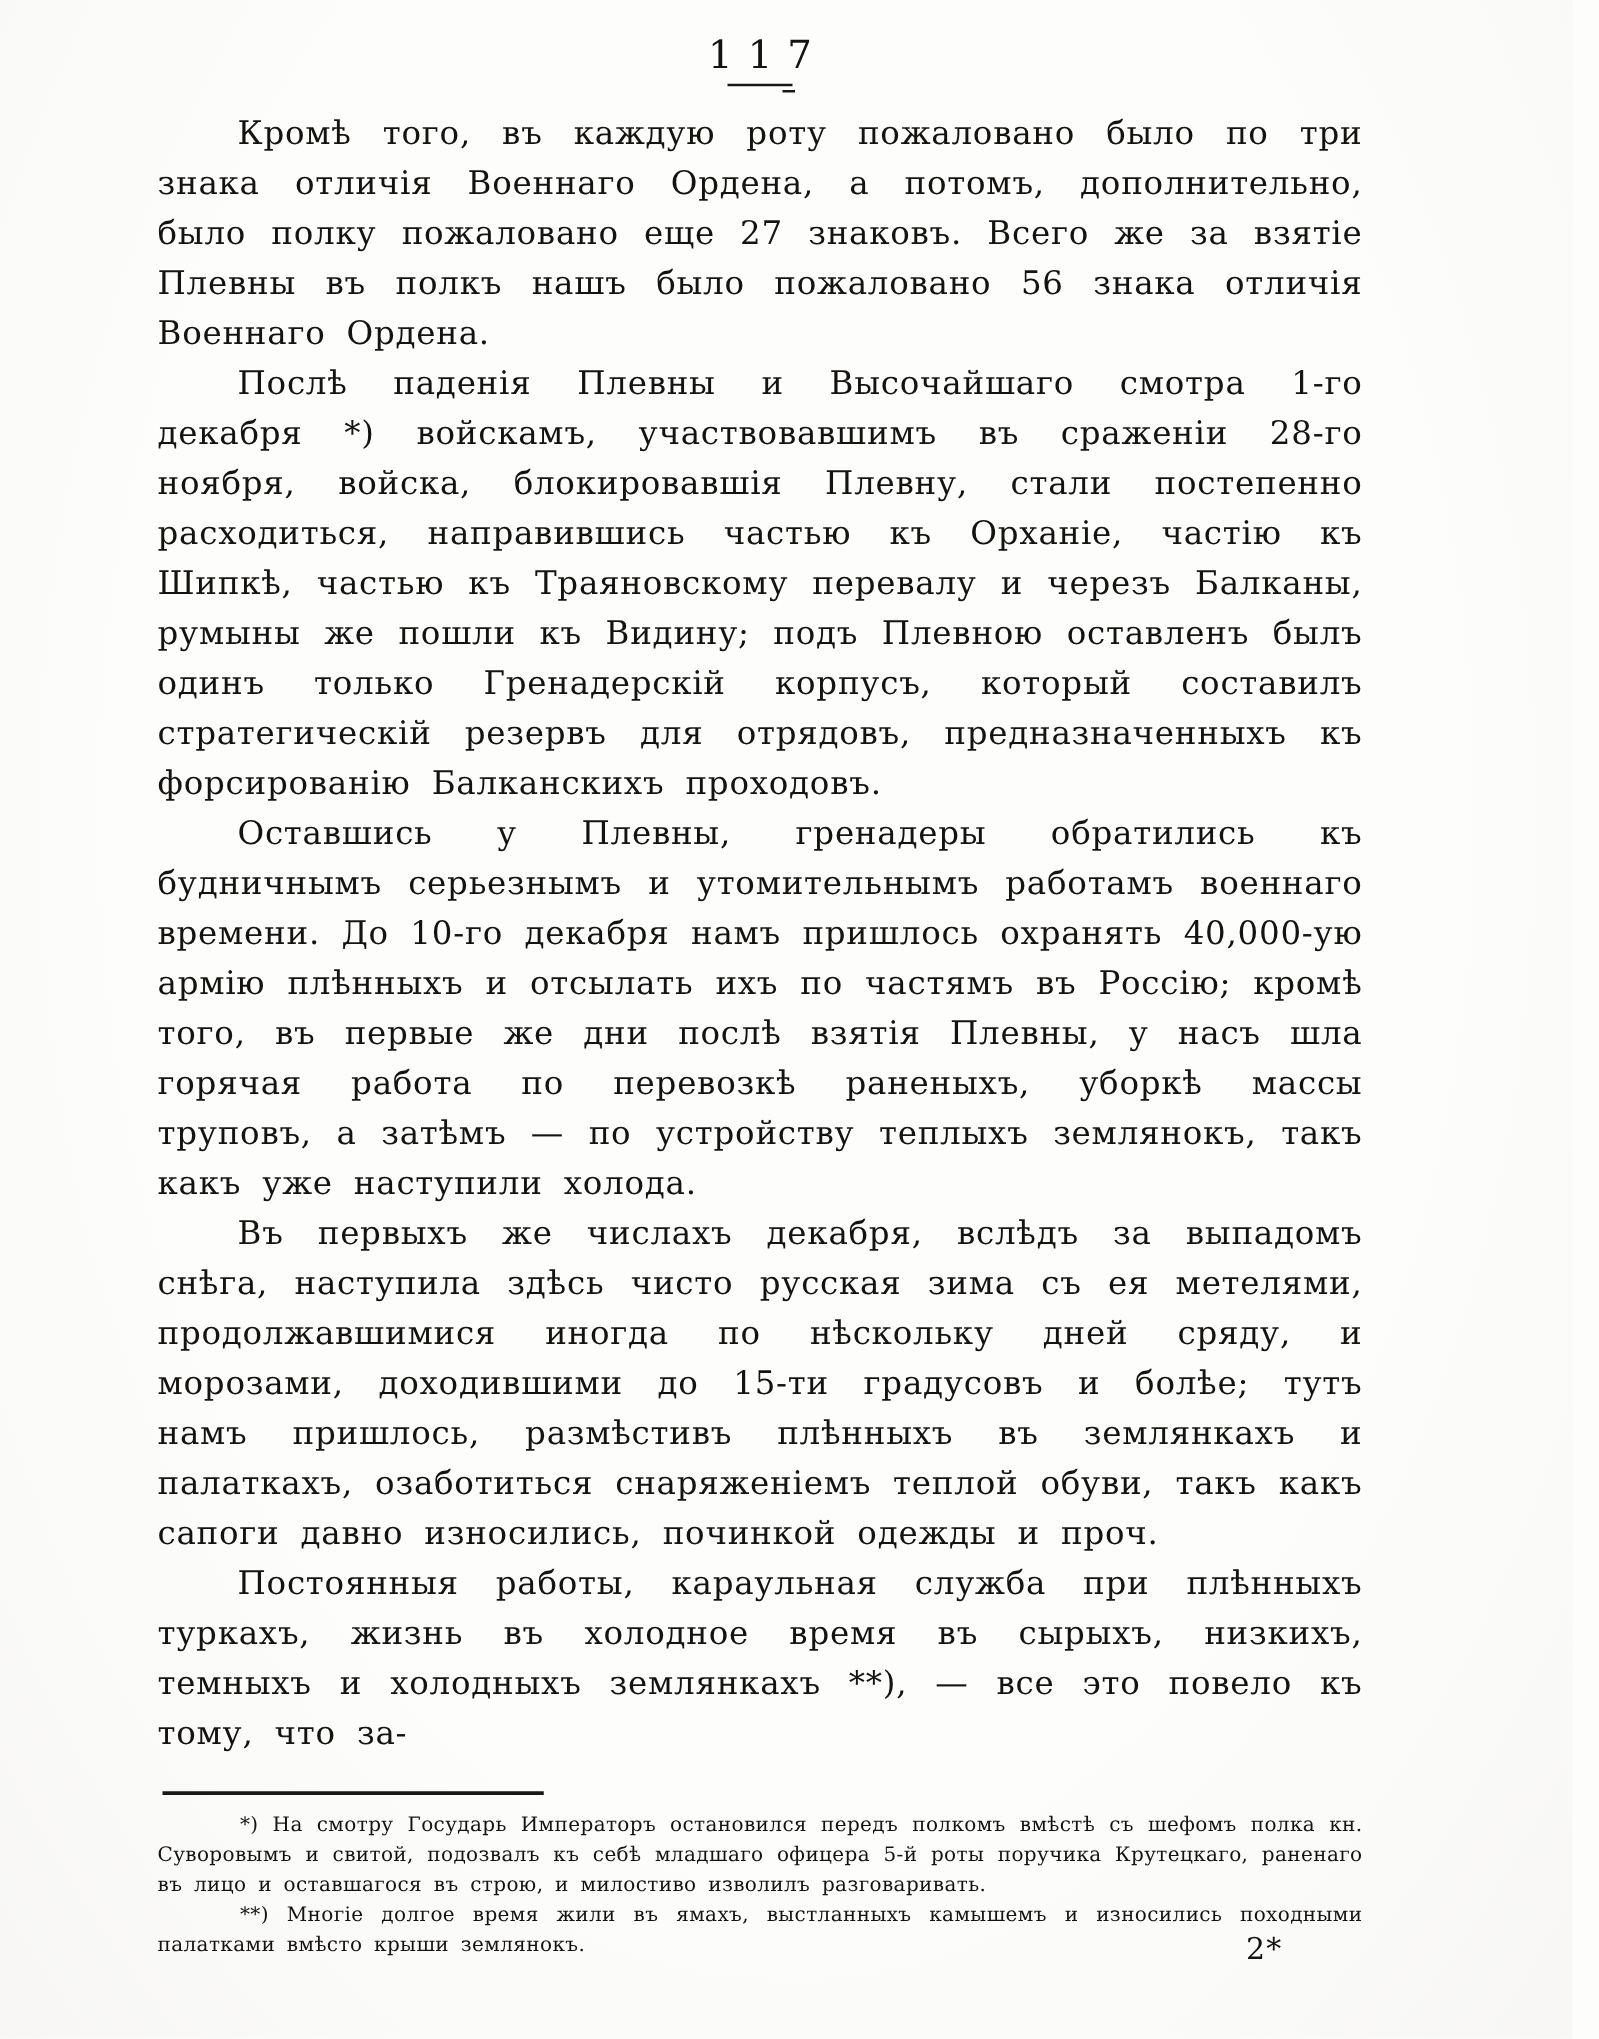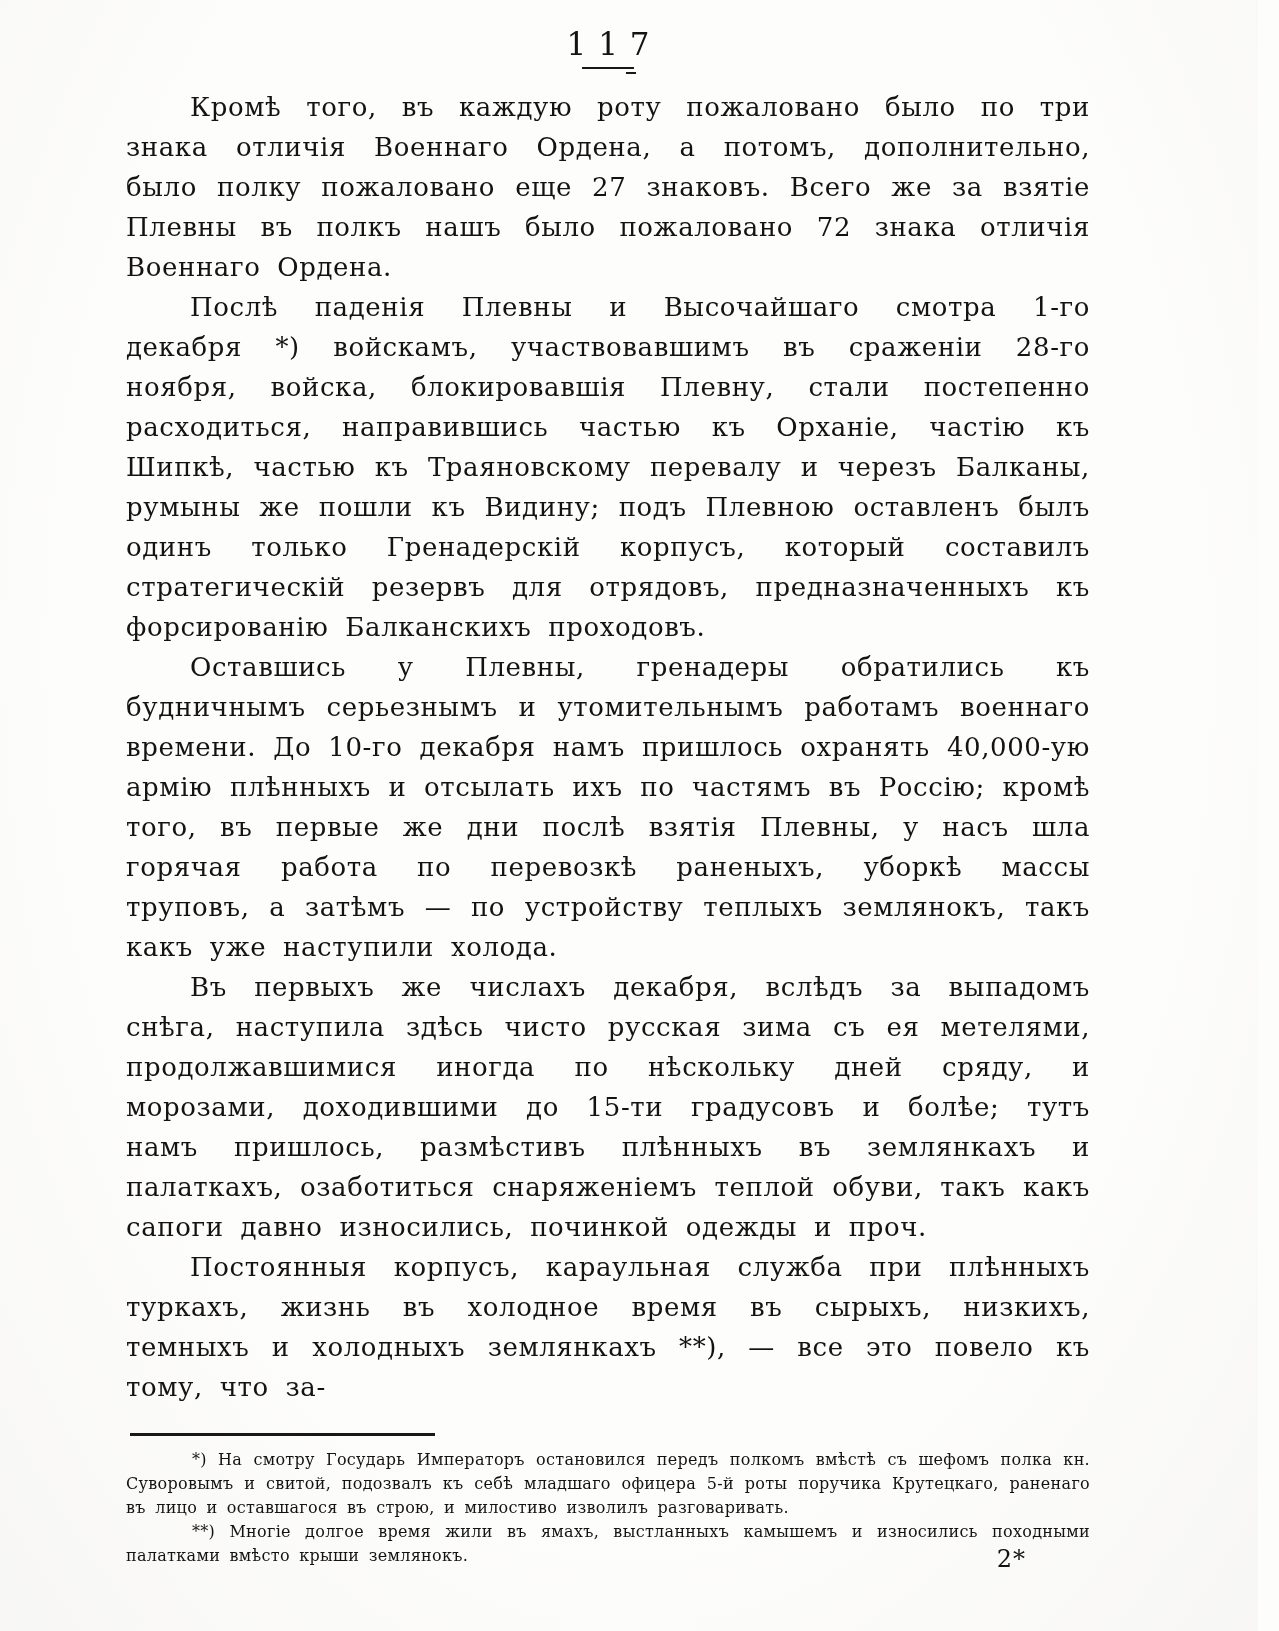--- a/index.html
+++ b/index.html
@@ -86,25 +86,25 @@
 <body>
 
 <div class="page">
 
   <header class="page-header">
     <div class="page-number">117</div>
     <div class="page-number-rule"></div>
   </header>
 
   <main class="body-text">
-    <p>Кромѣ того, въ каждую роту пожаловано было по три знака отличія Военнаго Ордена, а потомъ, дополнительно, было полку пожаловано еще 27 знаковъ. Всего же за взятіе Плевны въ полкъ нашъ было пожаловано 72 знака отличія Военнаго Ордена.</p>
+    <p>Кромѣ того, въ каждую роту пожаловано было по три знака отличія Военнаго Ордена, а потомъ, дополнительно, было полку пожаловано еще 27 знаковъ. Всего же за взятіе Плевны въ полкъ нашъ было пожаловано 56 знака отличія Военнаго Ордена.</p>
     <p>Послѣ паденія Плевны и Высочайшаго смотра 1-го декабря *) войскамъ, участвовавшимъ въ сраженіи 28-го ноября, войска, блокировавшія Плевну, стали постепенно расходиться, направившись частью къ Орханіе, частію къ Шипкѣ, частью къ Траяновскому перевалу и черезъ Балканы, румыны же пошли къ Видину; подъ Плевною оставленъ былъ одинъ только Гренадерскій корпусъ, который составилъ стратегическій резервъ для отрядовъ, предназначенныхъ къ форсированію Балканскихъ проходовъ.</p>
     <p>Оставшись у Плевны, гренадеры обратились къ будничнымъ серьезнымъ и утомительнымъ работамъ военнаго времени. До 10-го декабря намъ пришлось охранять 40,000-ую армію плѣнныхъ и отсылать ихъ по частямъ въ Россію; кромѣ того, въ первые же дни послѣ взятія Плевны, у насъ шла горячая работа по перевозкѣ раненыхъ, уборкѣ массы труповъ, а затѣмъ — по устройству теплыхъ землянокъ, такъ какъ уже наступили холода.</p>
     <p>Въ первыхъ же числахъ декабря, вслѣдъ за выпадомъ снѣга, наступила здѣсь чисто русская зима съ ея метелями, продолжавшимися иногда по нѣскольку дней сряду, и морозами, доходившими до 15-ти градусовъ и болѣе; тутъ намъ пришлось, размѣстивъ плѣнныхъ въ землянкахъ и палаткахъ, озаботиться снаряженіемъ теплой обуви, такъ какъ сапоги давно износились, починкой одежды и проч.</p>
-    <p>Постоянныя корпусъ, караульная служба при плѣнныхъ туркахъ, жизнь въ холодное время въ сырыхъ, низкихъ, темныхъ и холодныхъ землянкахъ **), — все это повело къ тому, что за-</p>
+    <p>Постоянныя работы, караульная служба при плѣнныхъ туркахъ, жизнь въ холодное время въ сырыхъ, низкихъ, темныхъ и холодныхъ землянкахъ **), — все это повело къ тому, что за-</p>
   </main>
 
   <div class="footnote-sep"></div>
 
   <section class="footnotes">
     <p>*) На смотру Государь Императоръ остановился передъ полкомъ вмѣстѣ съ шефомъ полка кн. Суворовымъ и свитой, подозвалъ къ себѣ младшаго офицера 5-й роты поручика Крутецкаго, раненаго въ лицо и оставшагося въ строю, и милостиво изволилъ разговаривать.</p>
     <p>**) Многіе долгое время жили въ ямахъ, выстланныхъ камышемъ и износились походными палатками вмѣсто крыши землянокъ.</p>
   </section>
 
   <div class="signature">2*</div>

